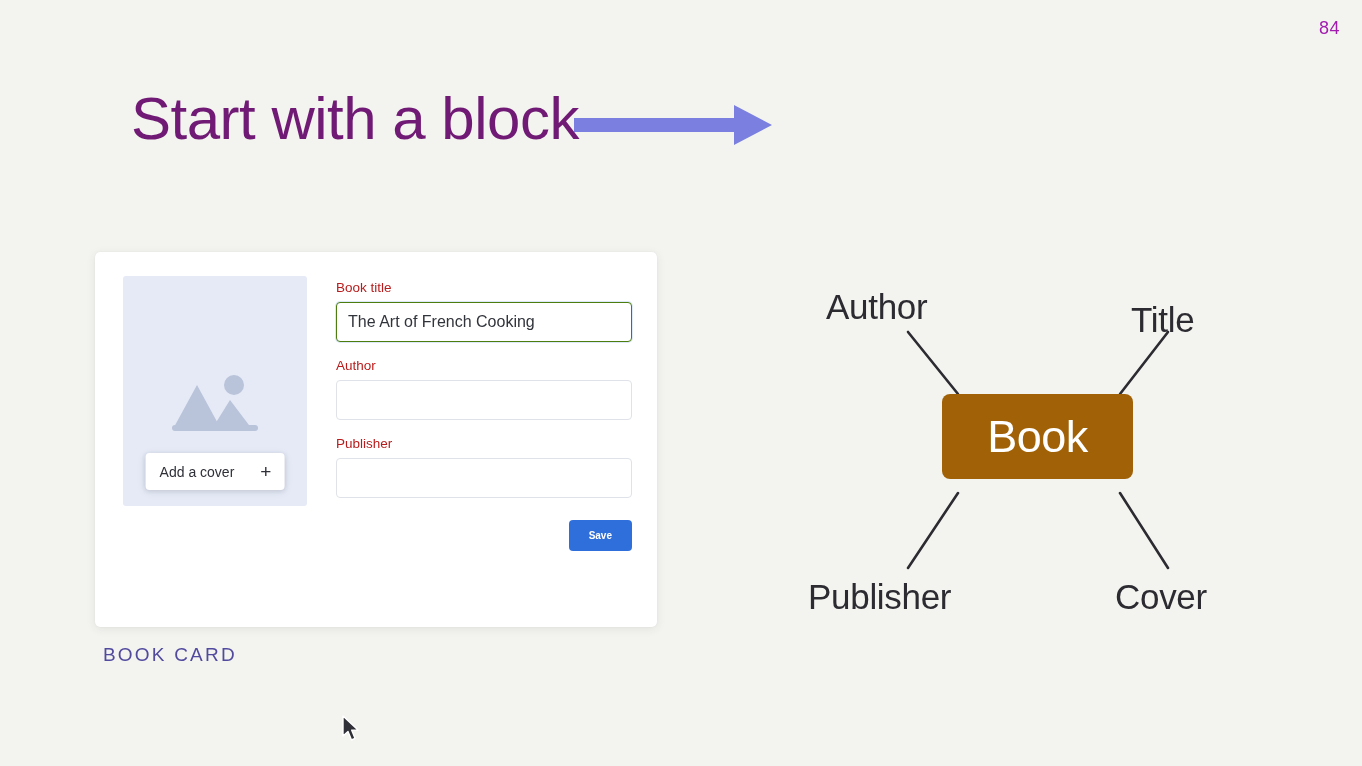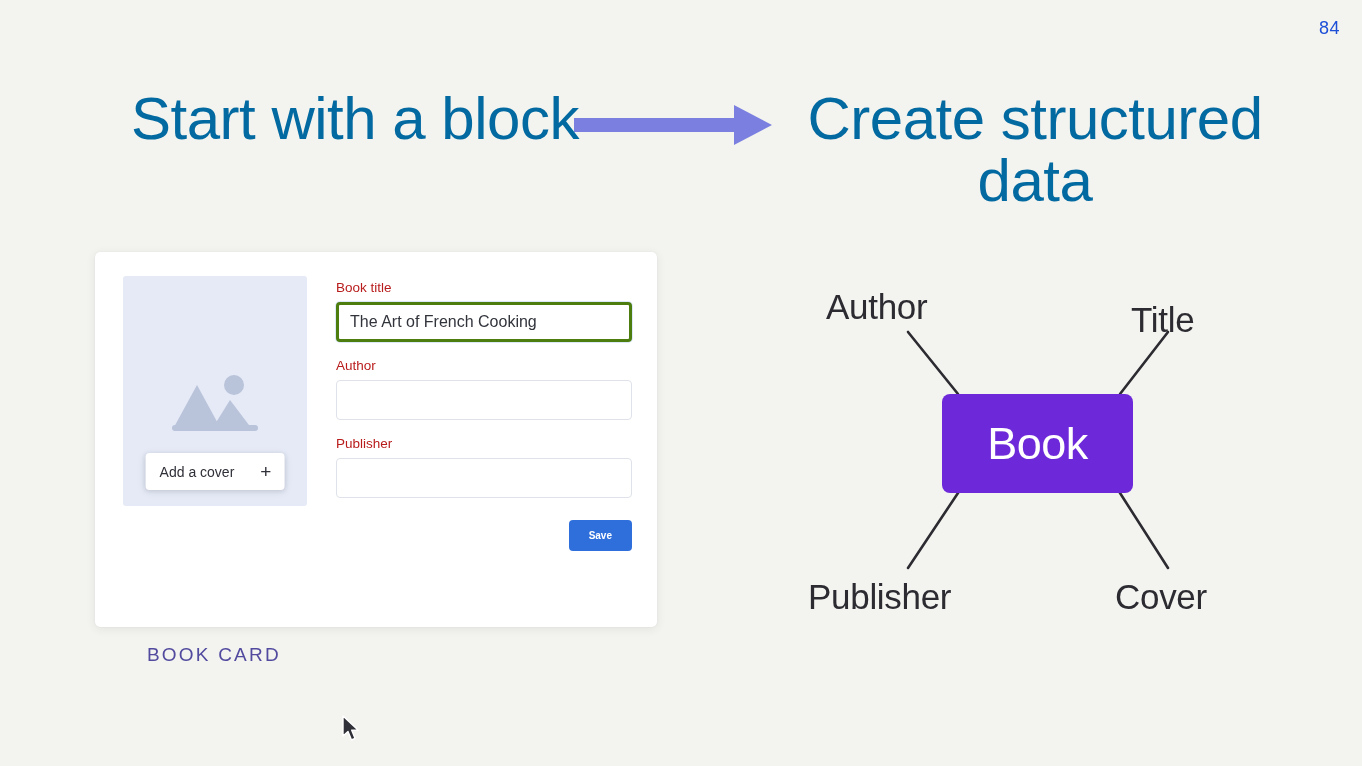--- a/index.html
+++ b/index.html
@@ -19,29 +19,29 @@
     background: #f3f4ef;
     overflow: hidden;
   }
 
   
   .page-number {
     position: absolute;
     top: 18px;
     right: 22px;
     font-size: 18px;
-    color: #1d4ed8;
+    color: #a21caf;
     letter-spacing: 0.5px;
   }
 
   
   .heading {
     position: absolute;
     font-weight: 300;
-    color: #0369a1;
+    color: #701a75;
     letter-spacing: -0.5px;
     line-height: 1.04;
     text-align: center;
   }
   #heading-left {
     left: 120px;
     top: 88px;
     width: 470px;
     font-size: 60px;
   }
@@ -139,21 +139,21 @@
     border-radius: 4px;
     background: #ffffff;
     font-family: "Liberation Sans", sans-serif;
     font-size: 16px;
     color: #32343c;
     padding: 0 11px;
     outline: none;
   }
   .field-input::placeholder { color: #b6b9c1; }
   .field-input.is-focused {
-    border: 3px solid #4d7c0f;
+    border: 1px solid #4d7c0f;
     box-shadow: 0 0 0 1px rgba(156,192,234,0.35);
   }
   .field-group { margin-bottom: 16px; }
   .field-group.tight { margin-bottom: 14px; }
 
   #save-row {
     display: flex;
     justify-content: flex-end;
     margin-top: 22px;
   }
@@ -170,43 +170,42 @@
   }
 
   
   #book-card-caption {
     position: absolute;
     left: 103px;
     top: 644px;
     font-size: 19px;
     letter-spacing: 2.2px;
     color: #514a9e;
-    margin-left: 44px;
   }
 
   
   #diagram {
     position: absolute;
     left: 790px;
     top: 270px;
     width: 470px;
     height: 360px;
   }
   #diagram-lines {
     position: absolute;
     left: 0;
     top: 0;
   }
   #book-node {
     position: absolute;
     left: 152px;
     top: 124px;
     width: 191px;
-    height: 99px;
-    background: #6d28d9;
+    height: 85px;
+    background: #a16207;
     border-radius: 8px;
     display: flex;
     align-items: center;
     justify-content: center;
   }
   #book-node-label {
     color: #ffffff;
     font-size: 45px;
     font-weight: 300;
     letter-spacing: -0.5px;
@@ -230,21 +229,20 @@
 <div id="slide">
 
   <div class="page-number">84</div>
 
   <div class="heading" id="heading-left">Start with a block</div>
 
   <svg id="arrow-svg" width="205" height="46" viewBox="0 0 205 46">
     <path d="M2 16 H162 V3 L200 23 L162 43 V30 H2 Z" fill="#7b80e0"></path>
   </svg>
 
-  <div class="heading" id="heading-right">Create structured data</div>
 
   <div id="book-card">
 
     <div id="cover-well">
       <svg id="cover-placeholder-icon" width="86" height="62" viewBox="0 0 86 62">
         <circle cx="62" cy="13" r="10" fill="#b9c3da"></circle>
         <path d="M1 57 L25 13 L49 57 Z" fill="#b9c3da"></path>
         <path d="M40 57 L58 28 L80 57 Z" fill="#b9c3da"></path>
         <rect x="0" y="53" width="86" height="6" rx="3" fill="#b9c3da"></rect>
       </svg>

